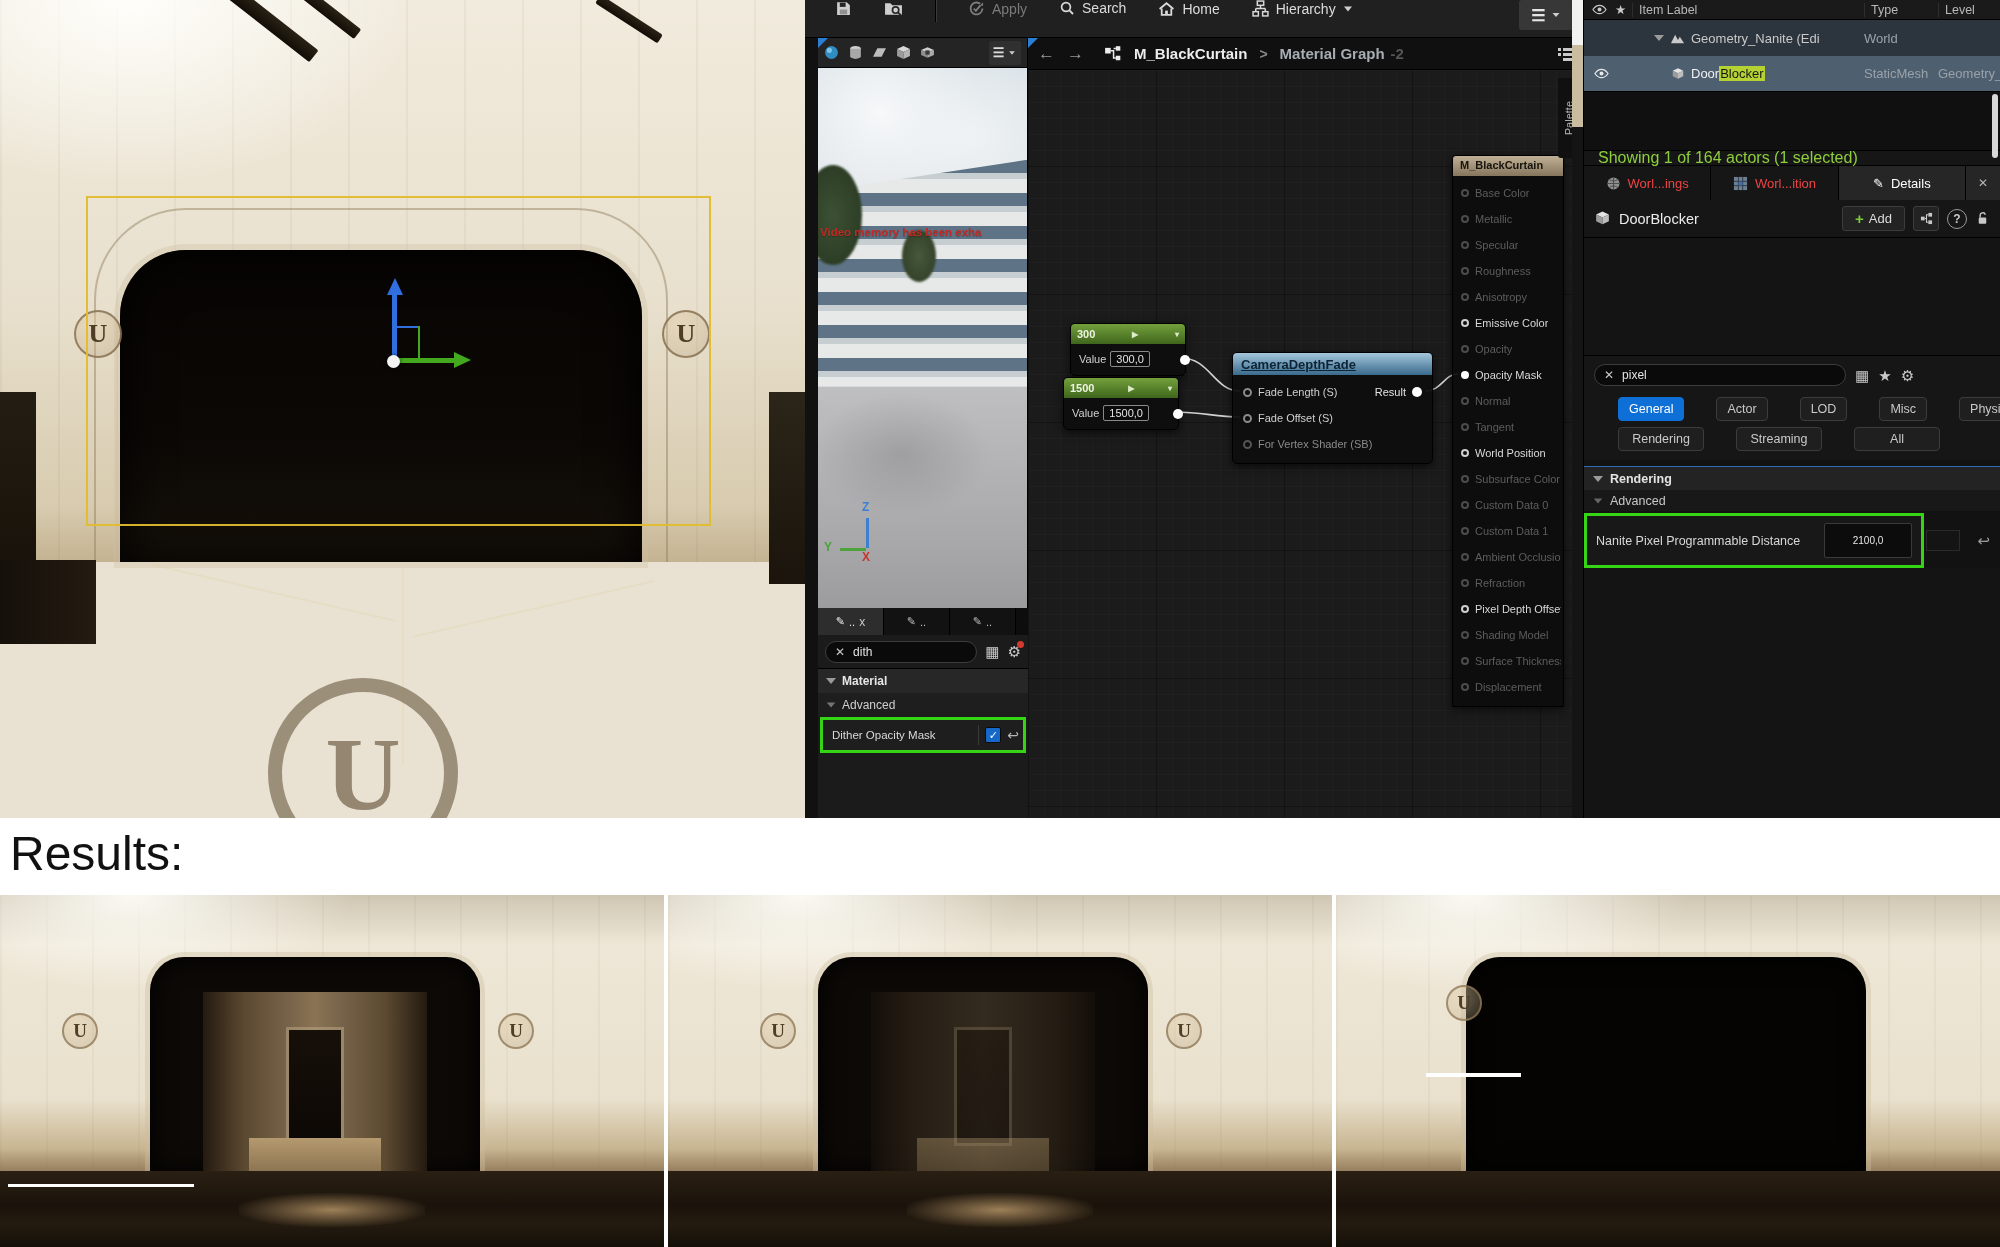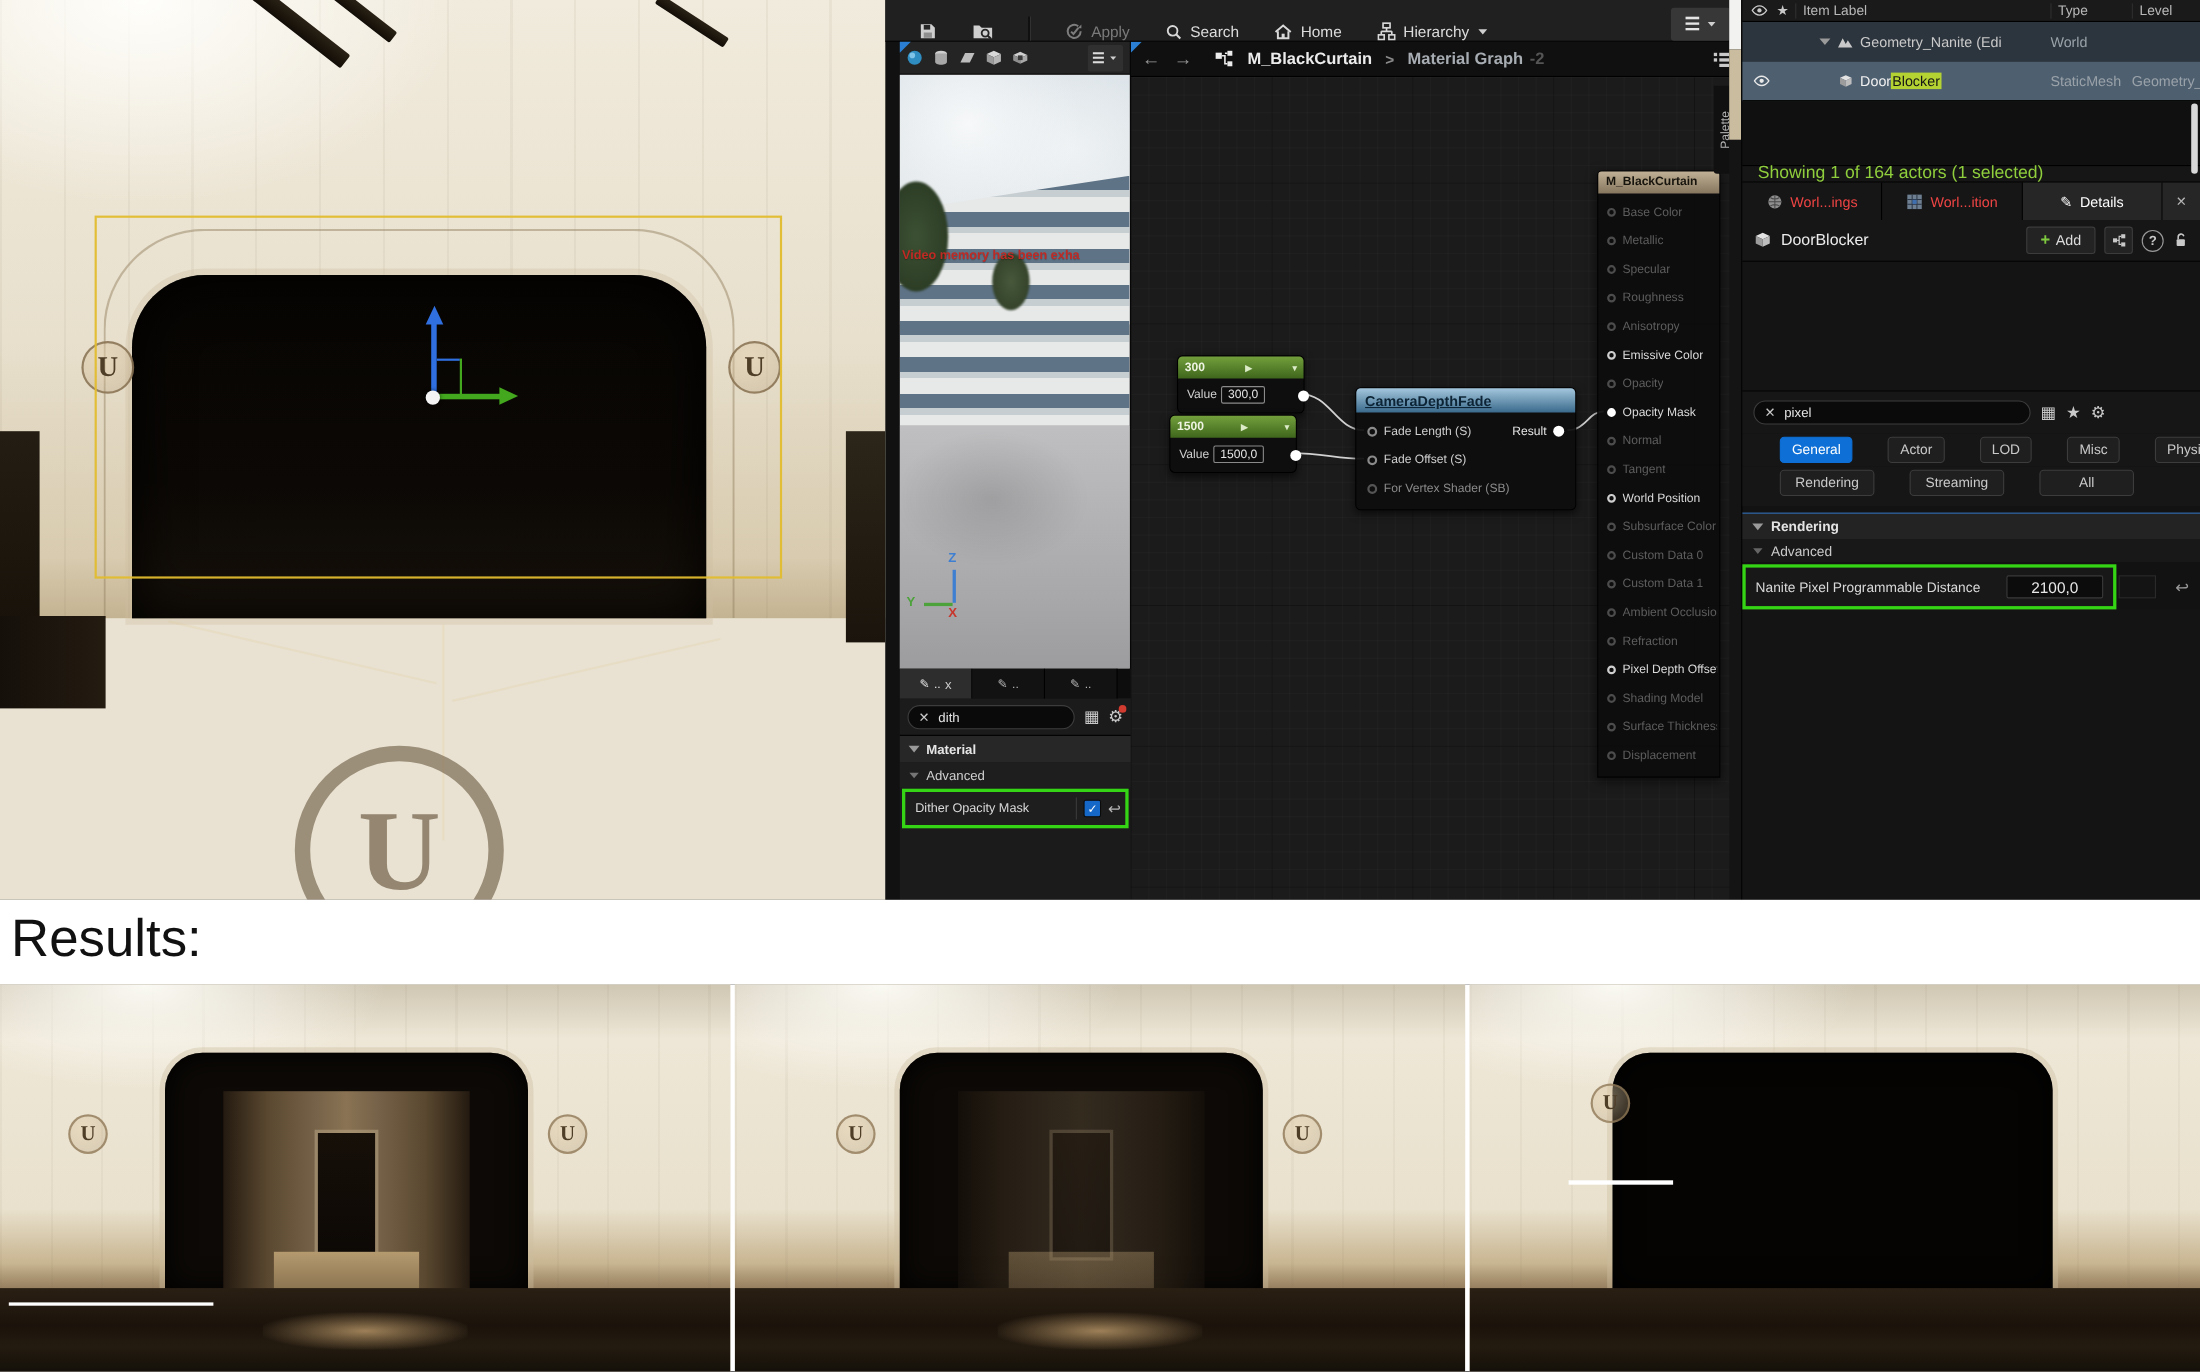--- a/index.html
+++ b/index.html
@@ -51,21 +51,21 @@
   .gz-zhead{position:absolute;left:-1px;top:2px;width:0;height:0;border-left:8px solid transparent;border-right:8px solid transparent;border-bottom:17px solid #2f6fe0;}
   .gz-yline{position:absolute;left:9px;top:82px;width:58px;height:5px;background:#43a81e;}
   .gz-yhead{position:absolute;left:66px;top:76px;width:0;height:0;border-top:8px solid transparent;border-bottom:8px solid transparent;border-left:17px solid #43a81e;}
   .gz-b1{position:absolute;left:9px;top:50px;width:21px;height:2px;background:#2f6fe0;}
   .gz-b2{position:absolute;left:30px;top:50px;width:2px;height:34px;background:#43a81e;}
   .gz-dot{position:absolute;left:-1px;top:79px;width:13px;height:13px;border-radius:50%;background:#f4f4f4;box-shadow:0 0 4px rgba(0,0,0,.6);}
 
   
   .editor{position:absolute;left:805px;top:0;width:778px;height:818px;background:#111;}
   .main-toolbar{position:absolute;left:0;top:0;width:778px;height:38px;background:#202020;border-bottom:1px solid #000;
-    display:flex;align-items:flex-end;gap:32px;padding:0 10px 0 30px;}
+    display:flex;align-items:flex-start;gap:32px;padding:0 10px 0 30px;}
   .tb-item{display:flex;align-items:center;gap:7px;color:#dcdcdc;font-size:14px;}
   .tb-item.disabled{color:#7a7a7a;}
   .tb-sep{width:1px;height:22px;background:#000;box-shadow:1px 0 0 #3a3a3a;}
   .tb-menu{margin-left:auto;width:54px;height:30px;background:#373737;border-radius:3px;display:flex;align-items:center;justify-content:center;gap:5px;color:#e5e5e5;}
   .caret{width:0;height:0;border-left:5px solid transparent;border-right:5px solid transparent;border-top:6px solid #cfcfcf;display:inline-block;}
 
   
   .preview-pane{position:absolute;left:13px;top:38px;width:210px;height:570px;background:#161616;border-right:1px solid #000;}
   .preview-toolbar{position:relative;height:30px;background:#242424;display:flex;align-items:center;gap:9px;padding:0 6px;border-bottom:1px solid #000;}
   .corner-blue{position:absolute;left:0;top:0;width:0;height:0;border-top:10px solid #2a7fd4;border-right:10px solid transparent;}
@@ -202,22 +202,22 @@
   .filter-btn{height:24px;border:1px solid #3c3c3c;background:#1f1f1f;border-radius:4px;color:#c9c9c9;font-size:12.5px;
     display:flex;align-items:center;justify-content:center;padding:0 10px;flex:1;font-family:"Liberation Sans",sans-serif;margin-left:24px;}
   .filter-btn.active{background:#0e6fd6;border-color:#0e6fd6;color:#fff;}
   .filters.second{justify-content:flex-start;padding-bottom:9px;}
   .filters.second .filter-btn{flex:0 0 auto;min-width:86px;}
   .sect-hdr{height:24px;display:flex;align-items:center;gap:7px;padding:0 9px;background:#232323;border-top:1px solid #2f6db5;color:#e3e3e3;font-weight:bold;font-size:12.5px;margin-top:6px;}
   .sect-sub{height:21px;display:flex;align-items:center;gap:7px;padding:0 9px;background:#181818;color:#c9c9c9;font-size:12.5px;}
   .prop-row{position:relative;display:flex;align-items:center;margin-top:2px;padding-right:40px;}
   .prop-box{border:3px solid #35d414;flex:1;display:flex;align-items:center;gap:10px;padding:7px 9px;background:#181818;}
   .prop-label{color:#d8d8d8;font-size:12.5px;flex:1;}
-  .prop-val{width:88px;height:21px;background:#0c0c0c;border:1px solid #3a3a3a;border-radius:2px;color:#e8e8e8;
-    display:flex;align-items:center;justify-content:center;font-size:14px;}
+  .prop-val{width:88px;height:35px;background:#0c0c0c;border:1px solid #3a3a3a;border-radius:2px;color:#e8e8e8;
+    display:flex;align-items:center;justify-content:center;font-size:10px;}
   .prop-tail{width:34px;height:21px;background:#141414;border:1px solid #2a2a2a;margin-left:2px;}
   .prop-reset{position:absolute;right:10px;color:#9a9a9a;font-size:15px;}
   .rp-filler{flex:1;background:#141414;}
 
   
   .results-band{position:absolute;left:0;top:818px;width:2000px;height:77px;background:#fff;}
   .results-title{position:absolute;left:10px;top:8px;color:#111;font-size:48px;}
   .results-row{position:absolute;left:0;top:895px;width:2000px;height:352px;background:#fff;}
   .scene{position:absolute;top:0;width:664px;height:352px;overflow:hidden;background:#e9e1d0;}
   .sc1{left:0;} .sc2{left:668px;} .sc3{left:1336px;}

